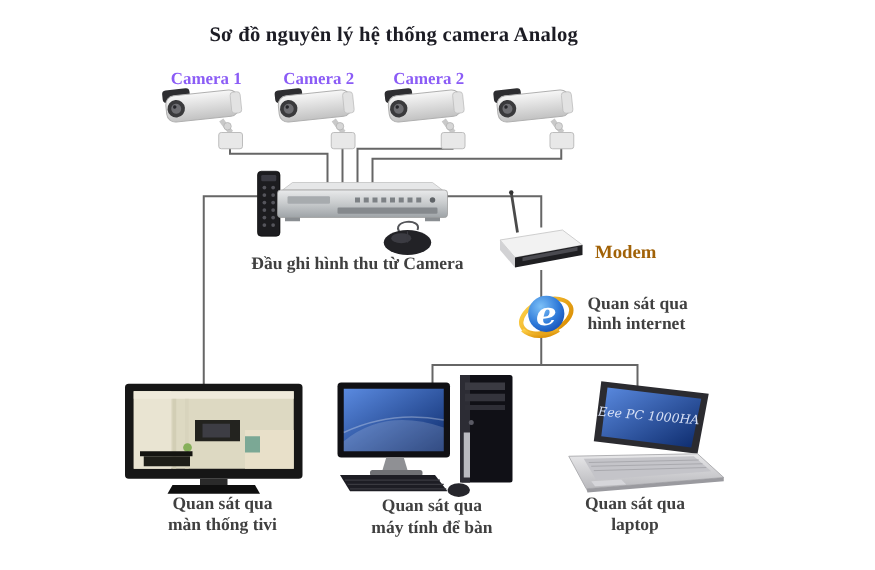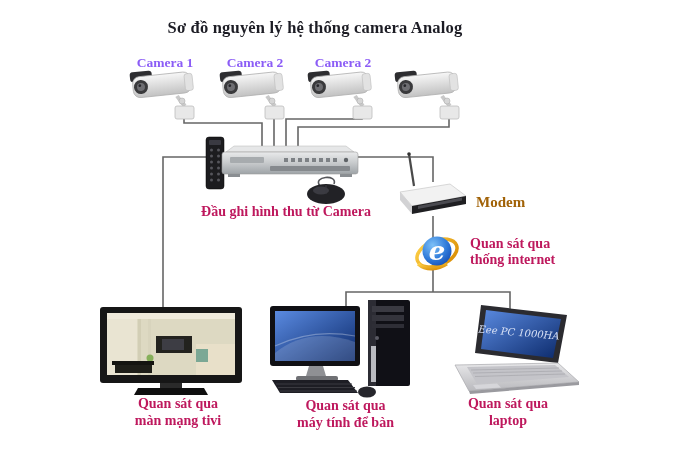--- a/index.html
+++ b/index.html
@@ -3,21 +3,21 @@
 <meta charset="utf-8">
 <style>
   html,body{margin:0;padding:0;background:#ffffff;}
   .canvas{
     position:relative;width:619px;height:456px;background:#ffffff;overflow:hidden;
     font-family:"Liberation Serif", serif;
   }
   .abs{position:absolute;}
   svg.connectors{position:absolute;left:0;top:0;z-index:1;}
   .device{position:absolute;z-index:2;}
-  .lbl{position:absolute;z-index:3;font-weight:bold;color:#be185d;text-align:center;line-height:17px;}
+  .lbl{position:absolute;z-index:3;font-weight:bold;color:#404040;text-align:center;line-height:17px;}
   .title{
     position:absolute;left:85px;top:18px;width:460px;text-align:center;
     font-size:16.5px;font-weight:bold;color:#1c1c24;z-index:3;letter-spacing:.2px;
   }
   .cam-lbl{top:54px;width:90px;font-size:13.5px;color:#8b5cf6;}
   .dvr-lbl{left:180px;top:203px;width:212px;font-size:14px;}
   .modem-lbl{left:476px;top:194px;width:90px;font-size:15px;color:#a16207;text-align:left;}
   .net-lbl{left:470px;top:236px;width:110px;font-size:14px;text-align:left;line-height:16px;}
   .tv-lbl{left:108px;top:395px;width:140px;font-size:14px;}
   .pc-lbl{left:268px;top:397px;width:155px;font-size:14px;}
@@ -190,21 +190,21 @@
   <div class="lbl modem-lbl">Modem</div>
 
   <svg class="device" style="left:414px;top:228px" width="46" height="48" viewBox="0 0 46 48">
     <ellipse cx="23" cy="25" rx="21" ry="12.5" fill="none" stroke="url(#gGold)" stroke-width="3.5" transform="rotate(-22 23 25)"></ellipse>
     <circle cx="23" cy="23" r="14.5" fill="url(#gIE)"></circle>
     <text x="23" y="32" text-anchor="middle" font-family="'DejaVu Serif', serif" font-size="26" font-weight="bold" font-style="italic" fill="#ffffff">e</text>
     <path d="M4 36 C12 43 24 42 33 36" stroke="url(#gGold)" stroke-width="3.2" fill="none"></path>
   </svg>
   <div class="lbl net-lbl">
     <span>Quan sát qua</span><br>
-    <span>thống internet</span>
+    <span>hình internet</span>
   </div>
 
   <svg class="device" style="left:98px;top:306px" width="148" height="92" viewBox="0 0 148 92">
     <rect x="2" y="1" width="142" height="76" rx="3" fill="#161616"></rect>
     <rect x="9" y="7" width="128" height="62" fill="#ddd9c2"></rect>
     <rect x="9" y="7" width="30" height="62" fill="#e9e4d2"></rect>
     <rect x="9" y="7" width="128" height="6" fill="#efeadb"></rect>
     <rect x="40" y="13" width="3" height="56" fill="#cfcab2" opacity="0.8"></rect>
     <rect x="50" y="13" width="3" height="56" fill="#d6d1ba" opacity="0.7"></rect>
     <rect x="58" y="30" width="36" height="17" fill="#23231f"></rect>
@@ -212,21 +212,21 @@
     <rect x="98" y="38" width="39" height="31" fill="#e8e0c9"></rect>
     <rect x="98" y="43" width="12" height="13" fill="#7ba895"></rect>
     <circle cx="52" cy="52" r="3.5" fill="#86b05a"></circle>
     <rect x="14" y="55" width="42" height="4" fill="#141410"></rect>
     <rect x="17" y="59" width="37" height="8" fill="#1e1e18"></rect>
     <rect x="62" y="77" width="22" height="5" fill="#2a2a2a"></rect>
     <path d="M40 82 H106 L110 89 H36 Z" fill="#0f0f0f"></path>
   </svg>
   <div class="lbl tv-lbl">
     <span>Quan sát qua</span><br>
-    <span>màn mạng tivi</span>
+    <span>màn thống tivi</span>
   </div>
 
   <svg class="device" style="left:268px;top:298px" width="150" height="100" viewBox="0 0 150 100">
     <rect x="100" y="2" width="42" height="86" rx="2" fill="#101016"></rect>
     <rect x="100" y="2" width="8" height="86" fill="#2c2c34"></rect>
     <rect x="104" y="8" width="32" height="6" fill="#3a3a42"></rect>
     <rect x="104" y="17" width="32" height="6" fill="#34343c"></rect>
     <rect x="104" y="26" width="32" height="4" fill="#2e2e36"></rect>
     <circle cx="109" cy="40" r="2" fill="#5a5a64"></circle>
     <rect x="103" y="48" width="5" height="36" fill="#b9bac0"></rect>

